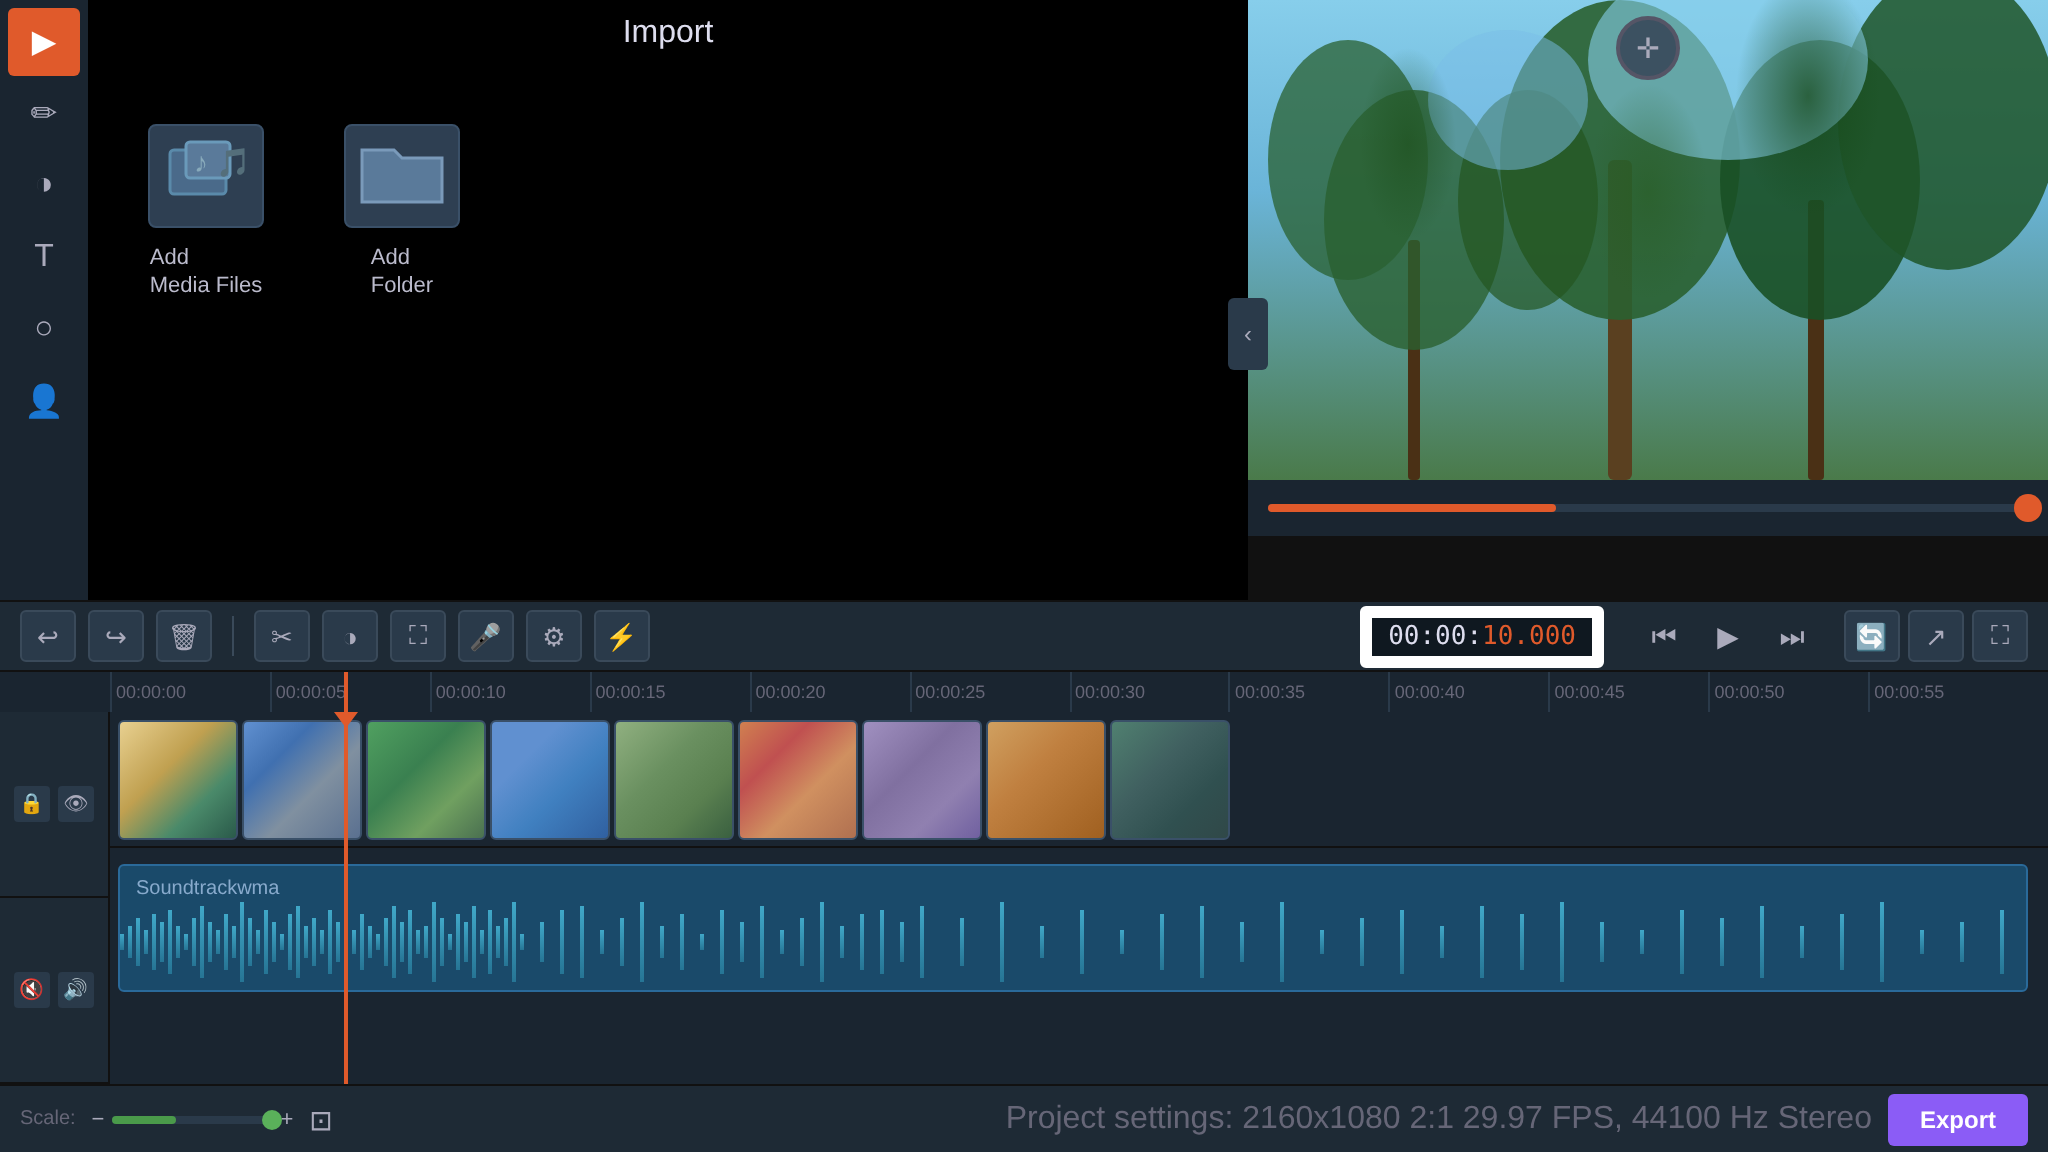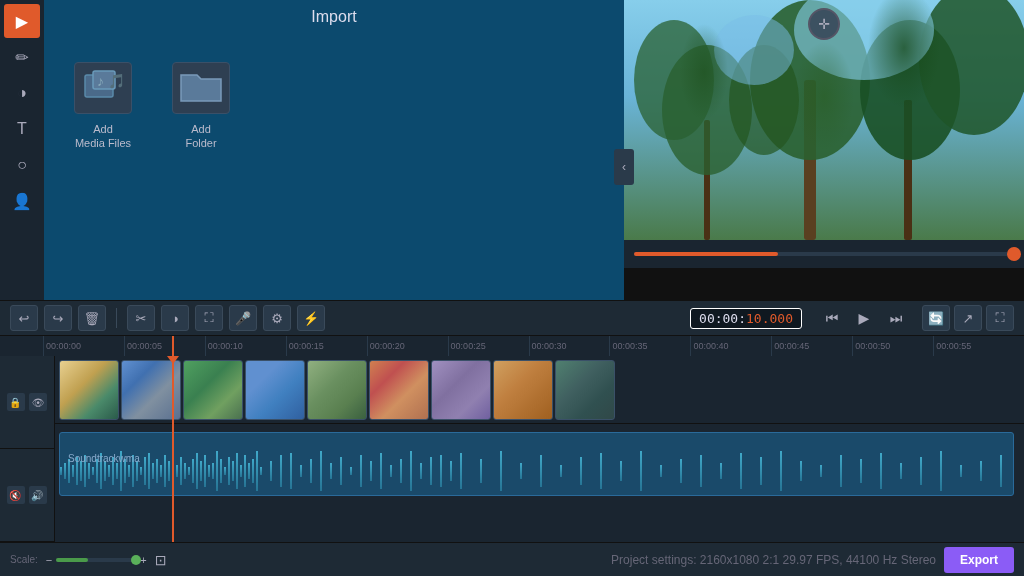--- a/index.html
+++ b/index.html
@@ -42,21 +42,21 @@
       font-size: 16px;
     }
     .sidebar-icon.active {
       background: #e05a2b;
       color: white;
     }
 
     
     .import-panel {
       width: 580px;
-      background: #0c4a6e;
+      background: #000000;
       flex-shrink: 0;
     }
     .import-header {
       text-align: center;
       padding: 8px 0 6px;
       font-size: 16px;
       color: #dde;
       font-weight: normal;
     }
     .import-content {
@@ -117,21 +117,21 @@
       background: #2e3f52;
       border: 1px solid #3a5068;
       border-radius: 4px;
       display: flex;
       align-items: center;
       justify-content: center;
       font-size: 24px;
       color: #7aa;
     }
     .import-button-label {
-      text-align: center;
+      text-align: left;
       color: #bbc;
       font-size: 11px;
       line-height: 1.3;
     }
 
     
     .preview-panel {
       flex: 1;
       background: #111;
       position: relative;
@@ -235,21 +235,21 @@
       margin-left: auto;
       display: flex;
       align-items: center;
       gap: 4px;
       font-size: 13px;
       color: #aab;
       font-family: monospace;
     }
     .time-display {
       background: #0f1820;
-      border: 1px solid #ffffff;
+      border: 6px solid #ffffff;
       padding: 2px 8px;
       border-radius: 3px;
       color: #dde;
     }
     .time-highlight {
       color: #e05a2b;
     }
     .transport-controls {
       display: flex;
       gap: 4px;
@@ -272,21 +272,21 @@
       gap: 4px;
       margin-left: 6px;
     }
 
     
     .timeline-ruler {
       height: 20px;
       background: #1a2530;
       display: flex;
       align-items: center;
-      padding: 0 10px 0 43px;
+      padding: 0 10px 0 55px;
       overflow: hidden;
       position: relative;
     }
     .ruler-marks {
       display: flex;
       width: 100%;
       position: relative;
     }
     .ruler-mark {
       flex: 1;
@@ -403,21 +403,21 @@
       left: 4px;
       right: 10px;
       height: 64px;
       background: #1a4a6a;
       border: 1px solid #2a6a9a;
       border-radius: 3px;
       overflow: hidden;
     }
     .audio-clip-label {
       position: absolute;
-      top: 20px;
+      top: 6px;
       left: 8px;
       font-size: 10px;
       color: #8ac;
       z-index: 2;
     }
     .audio-waveform {
       position: absolute;
       bottom: 0;
       left: 0;
       right: 0;
@@ -455,21 +455,21 @@
       width: 10px;
       height: 10px;
       background: #5ab05a;
       border-radius: 50%;
       position: absolute;
       right: -5px;
       top: -3px;
     }
     .project-settings {
       margin-left: auto;
-      font-size: 12px;
+      font-size: 16px;
       color: #667;
     }
     .export-btn {
       background: #8b5cf6;
       color: white;
       border: none;
       padding: 6px 16px;
       border-radius: 3px;
       cursor: pointer;
       font-size: 12px;

